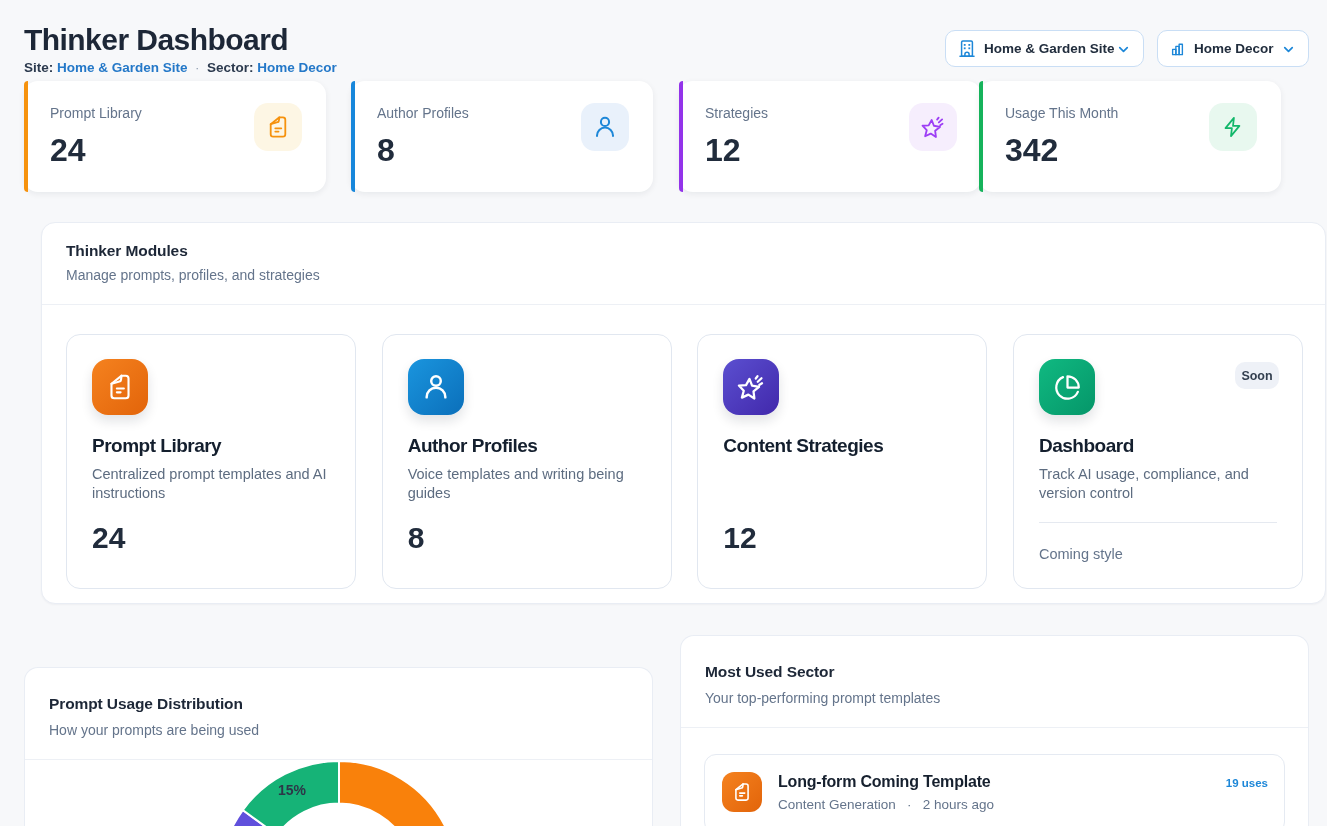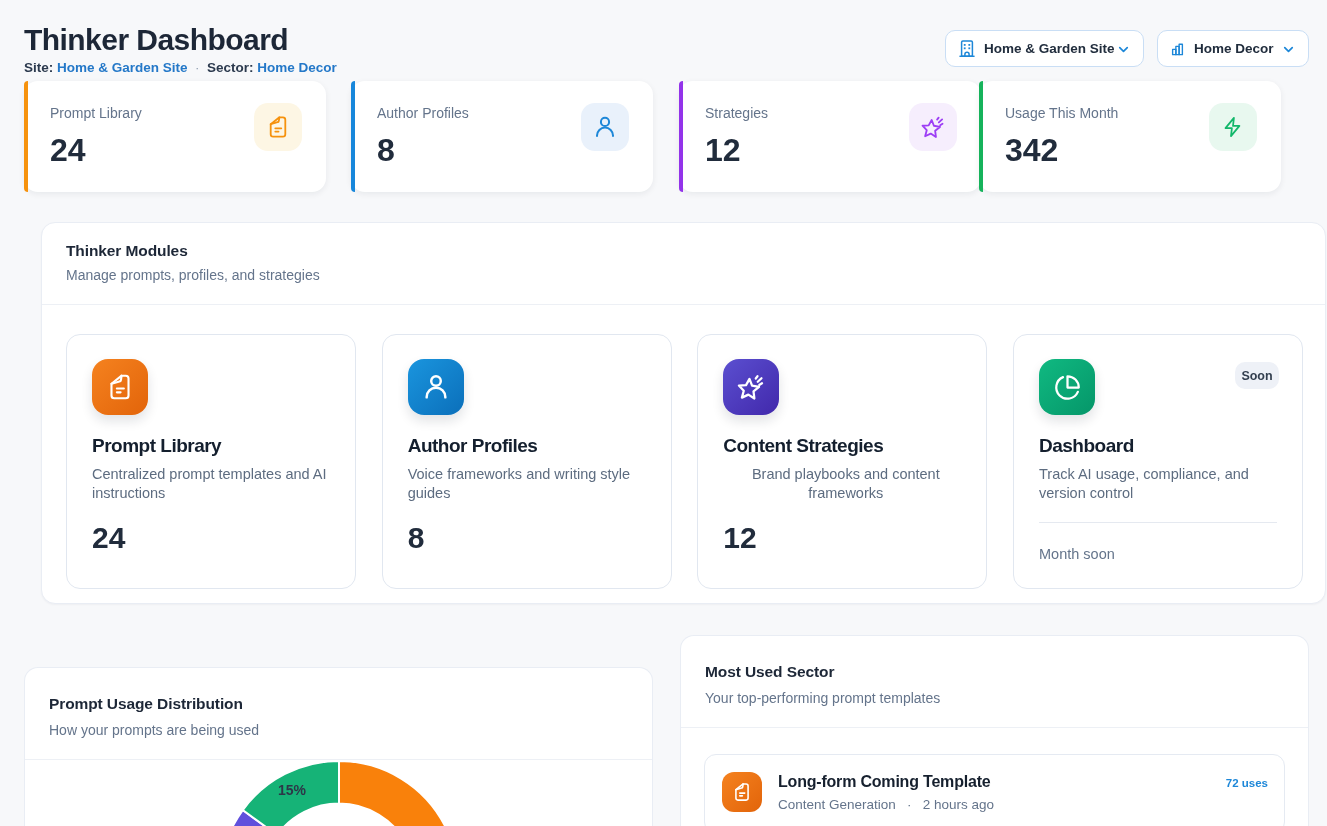--- a/index.html
+++ b/index.html
@@ -144,50 +144,49 @@
   </div>
 
   <div class="mcard" style="left:339.7px;">
     <div class="tile" style="background:linear-gradient(135deg,#1a95de,#0b6fba);">
       <svg width="28" height="28" viewBox="0 0 24 24" fill="none" stroke="#fff" stroke-width="2.1" stroke-linecap="round" stroke-linejoin="round">
           <circle cx="12" cy="6.9" r="4.1"></circle>
           <path d="M4 20.9v-0.3a8 8 0 0 1 16 0v0.3"></path>
         </svg>
     </div>
     <h3>Author Profiles</h3>
-    <p>Voice frameworks and writing style guides</p>
+    <p>Voice templates and writing being guides</p>
     <div class="cnt">8</div>
   </div>
 
   <div class="mcard" style="left:655.3px;text-align:center;">
     <div class="tile" style="background:linear-gradient(135deg,#5b4fd0,#4128ab);">
       <svg width="30" height="30" viewBox="0 0 24 24" fill="none" stroke="#fff" stroke-width="1.8" stroke-linecap="round" stroke-linejoin="round">
           <path d="M10.79 5.52 L12.84 10.86 L18.45 11.94 L14.00 15.54 L14.70 21.21 L9.91 18.09 L4.74 20.51 L6.22 14.99 L2.32 10.82 L8.03 10.52 Z"></path>
           <path d="M15.8 5.2 17.2 3.4"></path>
           <path d="M17.4 7.8 20.4 5.0"></path>
           <path d="M18.6 10.4 20.8 9.0"></path>
         </svg>
     </div>
     <h3>Content Strategies</h3>
-    <p>Brand playbooks and content frameworks</p>
     <div class="cnt">12</div>
   </div>
 
   <div class="mcard" style="left:971px;">
     <div style="position:absolute; left:221px; top:27px; width:44px; height:27px; background:#eef1f7; border-radius:10px; font-size:12.5px; font-weight:700; color:#333f4f; display:flex; align-items:center; justify-content:center;">Soon</div>
     <div class="tile" style="background:linear-gradient(135deg,#10b981,#059669);">
       <svg width="27" height="27" viewBox="0 0 24 24" fill="none" stroke="#fff" stroke-width="2" stroke-linecap="round" stroke-linejoin="round">
           <path d="M21.2 15.9A10 10 0 1 1 8 2.8"></path>
           <path d="M22 12A10 10 0 0 0 12 2v10z"></path>
         </svg>
     </div>
     <h3>Dashboard</h3>
     <p>Track AI usage, compliance, and version control</p>
     <div style="position:absolute; left:25px; top:187px; width:238px; height:1px; background:#e5e9f0;"></div>
-    <div style="position:absolute; left:25px; top:211px; font-size:14.5px; color:#64748b;">Month soon</div>
+    <div style="position:absolute; left:25px; top:211px; font-size:14.5px; color:#64748b;">Coming style</div>
   </div>
 </div>
 
 <div class="abs bpanel" style="left:24px;margin-top:32px;">
   <div class="ptitle" style="top:27px;">Prompt Usage Distribution</div>
   <div class="psub" style="top:54px;">How your prompts are being used</div>
   <div class="pdiv" style="top:91px;"></div>
   <svg class="abs" style="left:0px; top:91px;" width="629" height="100" viewBox="0 0 629 100"></svg>
 </div>
 <svg class="abs" style="left:180px; top:726px;" width="340" height="100" viewBox="0 0 340 100" id="donut">
@@ -208,14 +207,14 @@
   <div style="position:absolute; left:17px; top:17px; width:40px; height:40px; border-radius:12px; background:linear-gradient(135deg,#f5821f,#e2640a); display:flex; align-items:center; justify-content:center;">
     <svg width="20" height="20" viewBox="0 0 24 24" fill="none" stroke="#fff" stroke-width="1.9" stroke-linecap="round" stroke-linejoin="round">
         <path d="M13.4 2.3H16.9A2.4 2.4 0 0 1 19.3 4.7V19.3A2.4 2.4 0 0 1 16.9 21.7H7.1A2.4 2.4 0 0 1 4.7 19.3V9.2Z"></path>
         <path d="M13.4 2.3 12.8 6A1.4 1.4 0 0 1 11.5 7.2L4.7 9.2"></path>
         <path d="M9.3 13.3h6"></path>
         <path d="M9.3 16.6h3.2"></path>
       </svg>
   </div>
   <div style="position:absolute; left:73px; top:18px; font-size:16px; letter-spacing:-0.2px; font-weight:700; color:#16202e;">Long-form Coming Template</div>
   <div style="position:absolute; left:73px; top:42px; font-size:13.5px; color:#64748b;">Content Generation&nbsp;&nbsp; ·&nbsp;&nbsp; 2 hours ago</div>
-  <div style="position:absolute; right:16px; top:22px; font-size:11.5px; font-weight:700; color:#1d87d8;">72 uses</div>
+  <div style="position:absolute; right:16px; top:22px; font-size:11.5px; font-weight:700; color:#1d87d8;">19 uses</div>
 </div>
 
 </body></html>

